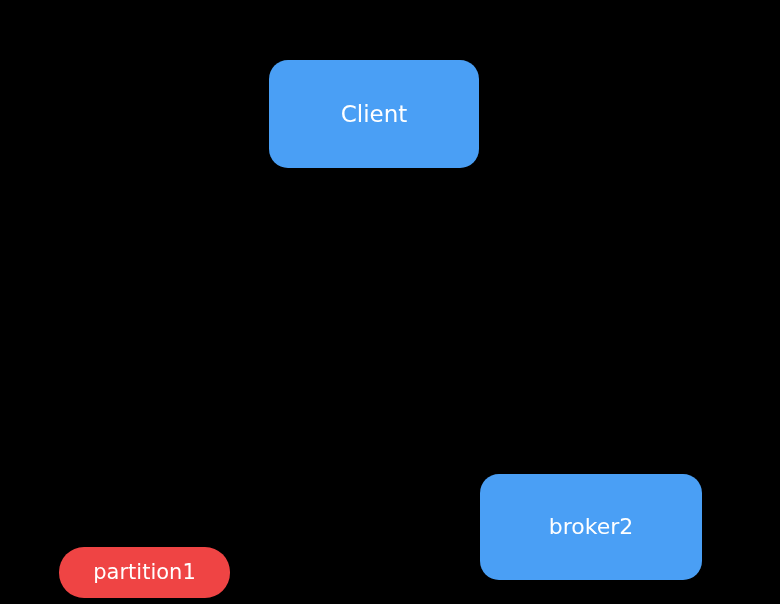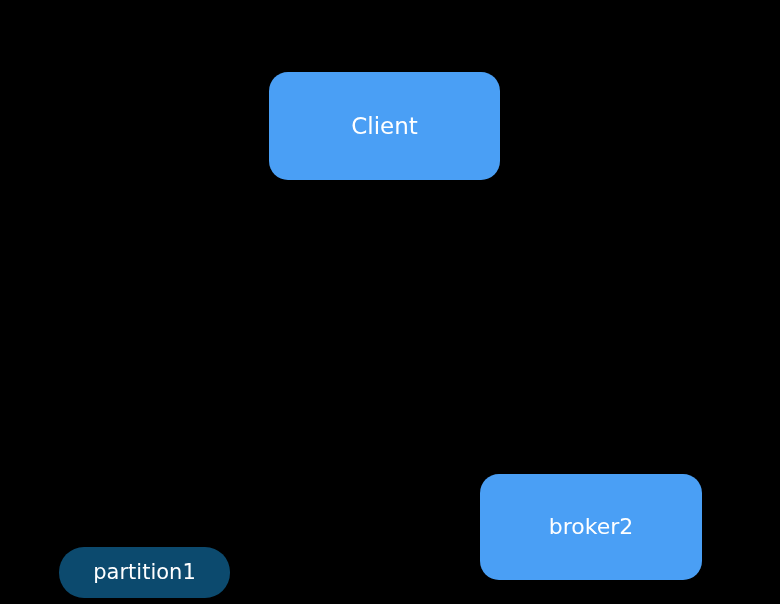--- a/index.html
+++ b/index.html
@@ -29,22 +29,22 @@
     user-select: none;
   }
   .node-label {
     display: block;
     white-space: nowrap;
   }
 
   
   #node-client {
     left: 269px;
-    top: 72px;
-    width: 231px;
+    top: 60px;
+    width: 210px;
     height: 108px;
     background: #4A9FF5;
     border-radius: 19px;
     font-size: 23px;
     z-index: 2;
   }
 
   
   #node-broker1 {
     left: 78px;
@@ -68,21 +68,21 @@
     font-size: 22px;
     z-index: 2;
   }
 
   
   #node-partition1 {
     left: 59px;
     top: 547px;
     width: 171px;
     height: 51px;
-    background: #0c4a6e;
+    background: #ef4444;
     border-radius: 25px;
     font-size: 21px;
     z-index: 5;
   }
 </style>
 </head>
 <body>
 
 <div id="canvas">
 

